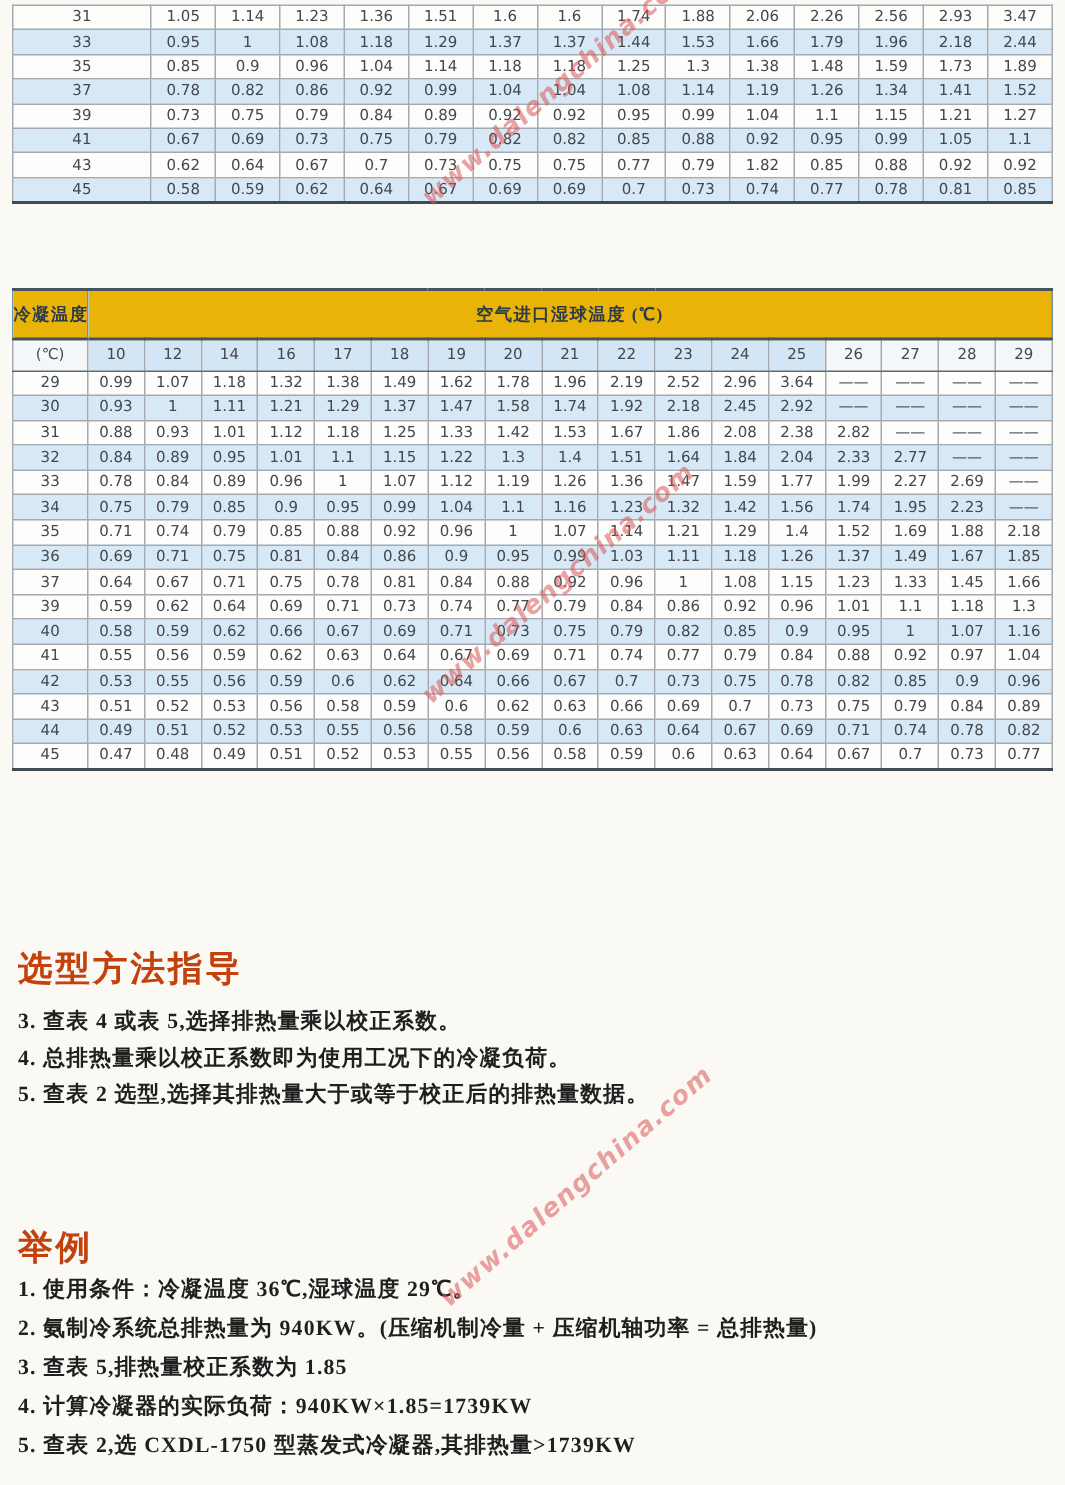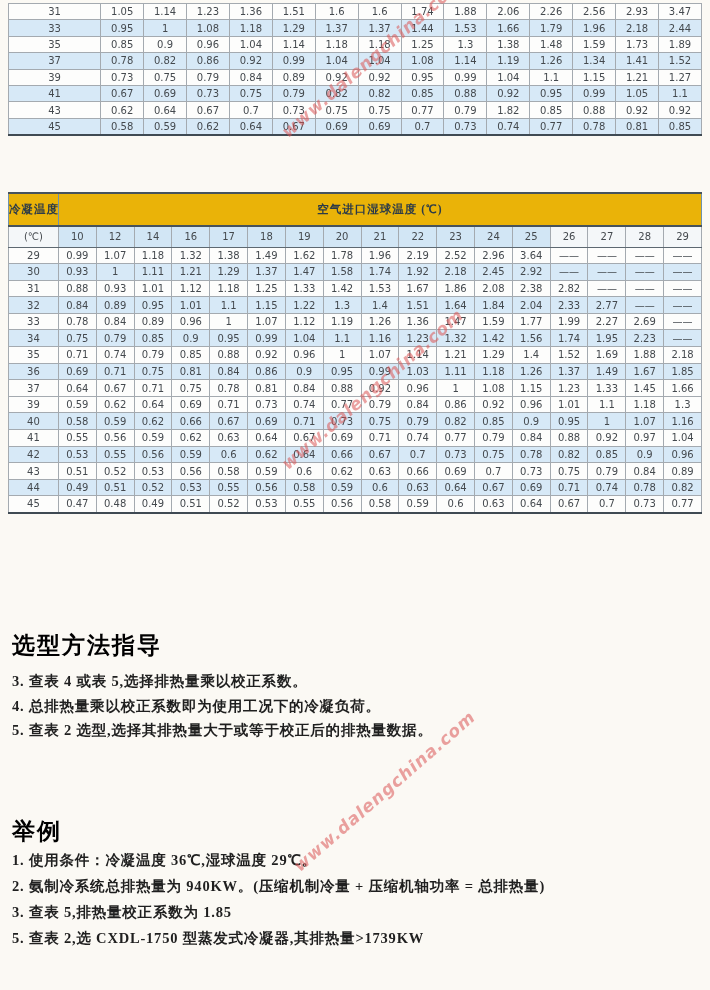--- a/index.html
+++ b/index.html
@@ -57,21 +57,21 @@
     background:#d2e6f5;
     height:21px;
     border-bottom:1.5px solid #5d6871;
   }
   .main-table tr.subhead td.wh { background:#f4f7f9; }
   .main-table tbody.data td { height:16.6px; }
 
   
   .section { position:absolute; left:12px; width:686px; }
   .section h2 {
-    font-size:23px; font-weight:bold; color:#000000; letter-spacing:2px;
+    font-size:23px; font-weight:bold; color:#c2410c; letter-spacing:2px;
   }
   .section ol { list-style:none; }
   .section li {
     font-size:14.5px; font-weight:bold; color:#1f1f1f;
     letter-spacing:0.8px; line-height:1;
   }
   .guide-section { top:630px; }
   .guide-section h2 { margin-bottom:13px; }
   .guide-section li { margin-bottom:10px; }
   .example-section { top:816px; }
@@ -643,19 +643,20 @@
       <li>5. 查表 2 选型,选择其排热量大于或等于校正后的排热量数据。</li>
     </ol>
 </div>
 
 <div class="section example-section">
   <h2>举例</h2>
   <ol>
       <li>1. 使用条件：冷凝温度 36℃,湿球温度 29℃。</li>
       <li>2. 氨制冷系统总排热量为 940KW。(压缩机制冷量 + 压缩机轴功率 = 总排热量)</li>
       <li>3. 查表 5,排热量校正系数为 1.85</li>
+      <li>4. 计算冷凝器的实际负荷：940KW×1.85=1739KW</li>
       <li>5. 查表 2,选 CXDL-1750 型蒸发式冷凝器,其排热量&gt;1739KW</li>
     </ol>
 </div>
 
 <div class="wm wm1">www.dalengchina.com</div>
 <div class="wm wm2">www.dalengchina.com</div>
 <div class="wm wm3">www.dalengchina.com</div>
 
 </body></html>

